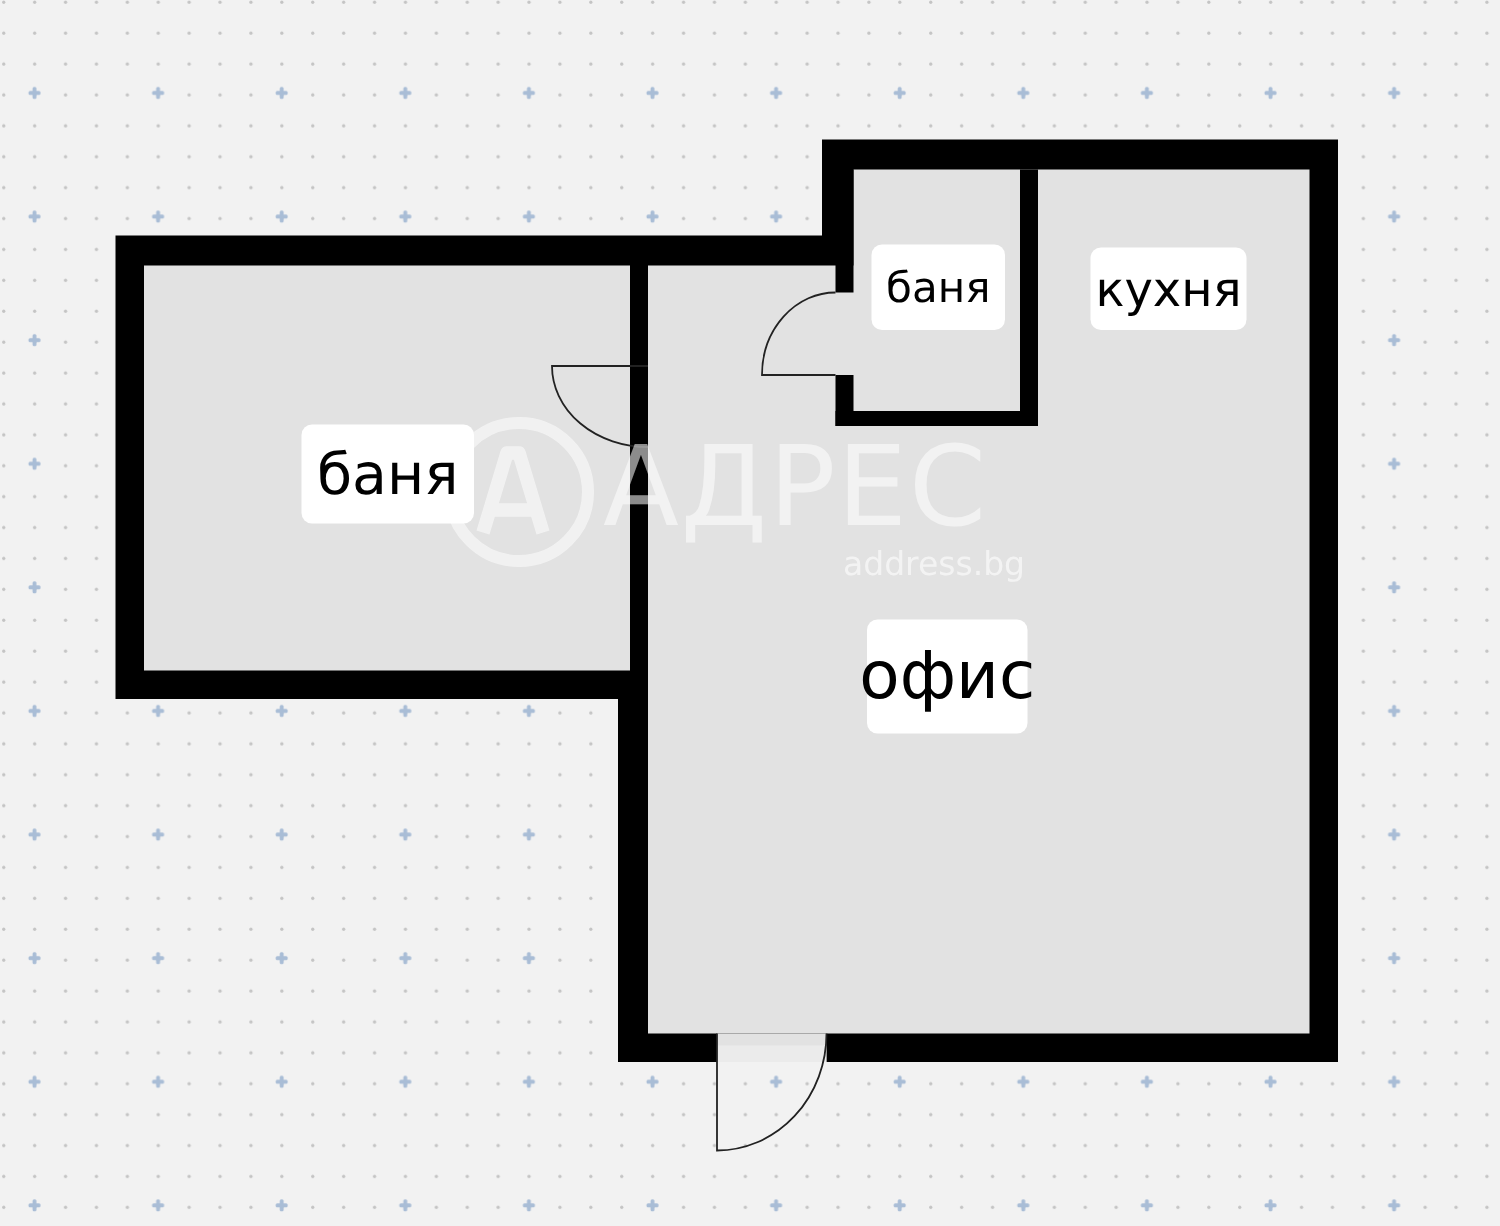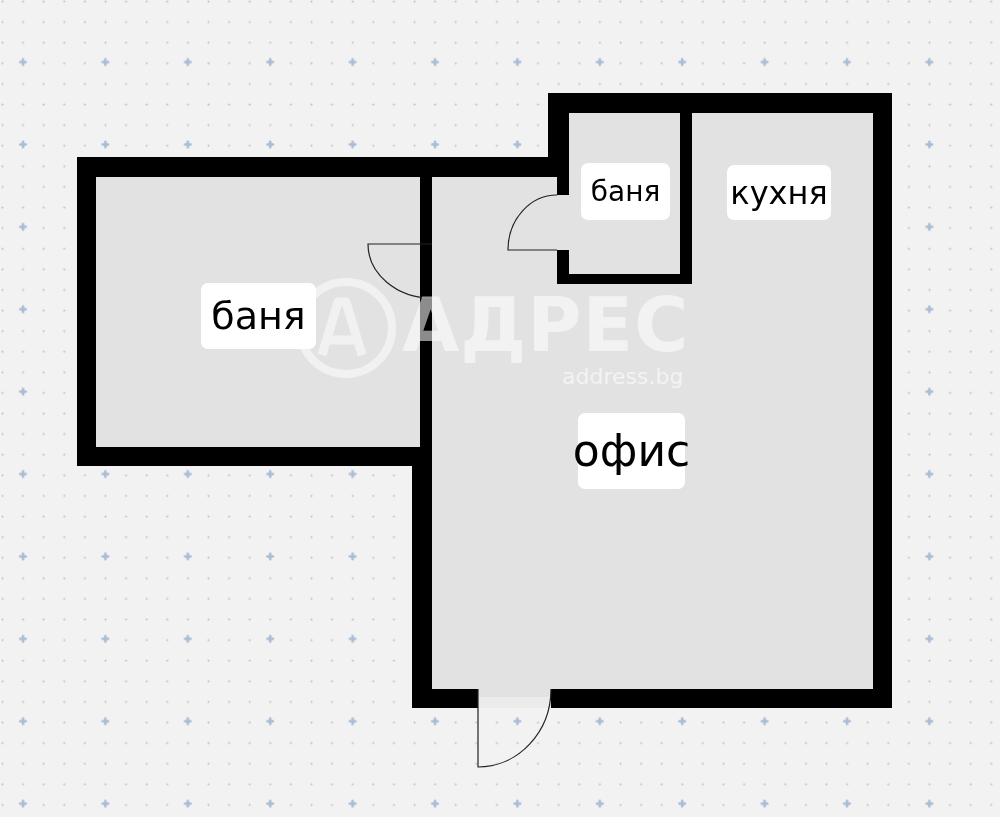--- a/index.html
+++ b/index.html
@@ -88,21 +88,21 @@
 
     <path d="M478,689 L478,767 A73,78 0 0 0 551,689"></path>
   </g>
 
   <g opacity="0.55" fill="none" stroke="#ffffff">
     <circle cx="346" cy="328" r="46" stroke-width="8"></circle>
     <path d="M322,355 L338,302 L346,302 L362,355 M330,340 L354,340" stroke-width="9" stroke-linejoin="round"></path>
   </g>
 </svg>
 
-<div class="watermark" style="left:402px; top:282px; font-size:74px; font-weight:bold; color:rgba(255,255,255,0.55); letter-spacing:1px; font-family:'DejaVu Sans',sans-serif;">АДРЕС</div>
+<div class="watermark" style="left:402px; top:282px; font-size:74px; font-weight:normal; color:rgba(255,255,255,0.55); letter-spacing:1px; font-family:'DejaVu Sans',sans-serif;">АДРЕС</div>
 <div class="watermark" style="left:562px; top:364px; font-size:22px; color:rgba(255,255,255,0.6); font-family:'DejaVu Sans',sans-serif;">address.bg</div>
 
 <div class="room-label" style="left:201px; top:283px; width:115px; height:66px; font-size:38px;">
   <span>баня</span>
 </div>
 
 <div class="room-label" style="left:581px; top:163px; width:89px; height:57px; font-size:28px;">
   <span>баня</span>
 </div>
 

